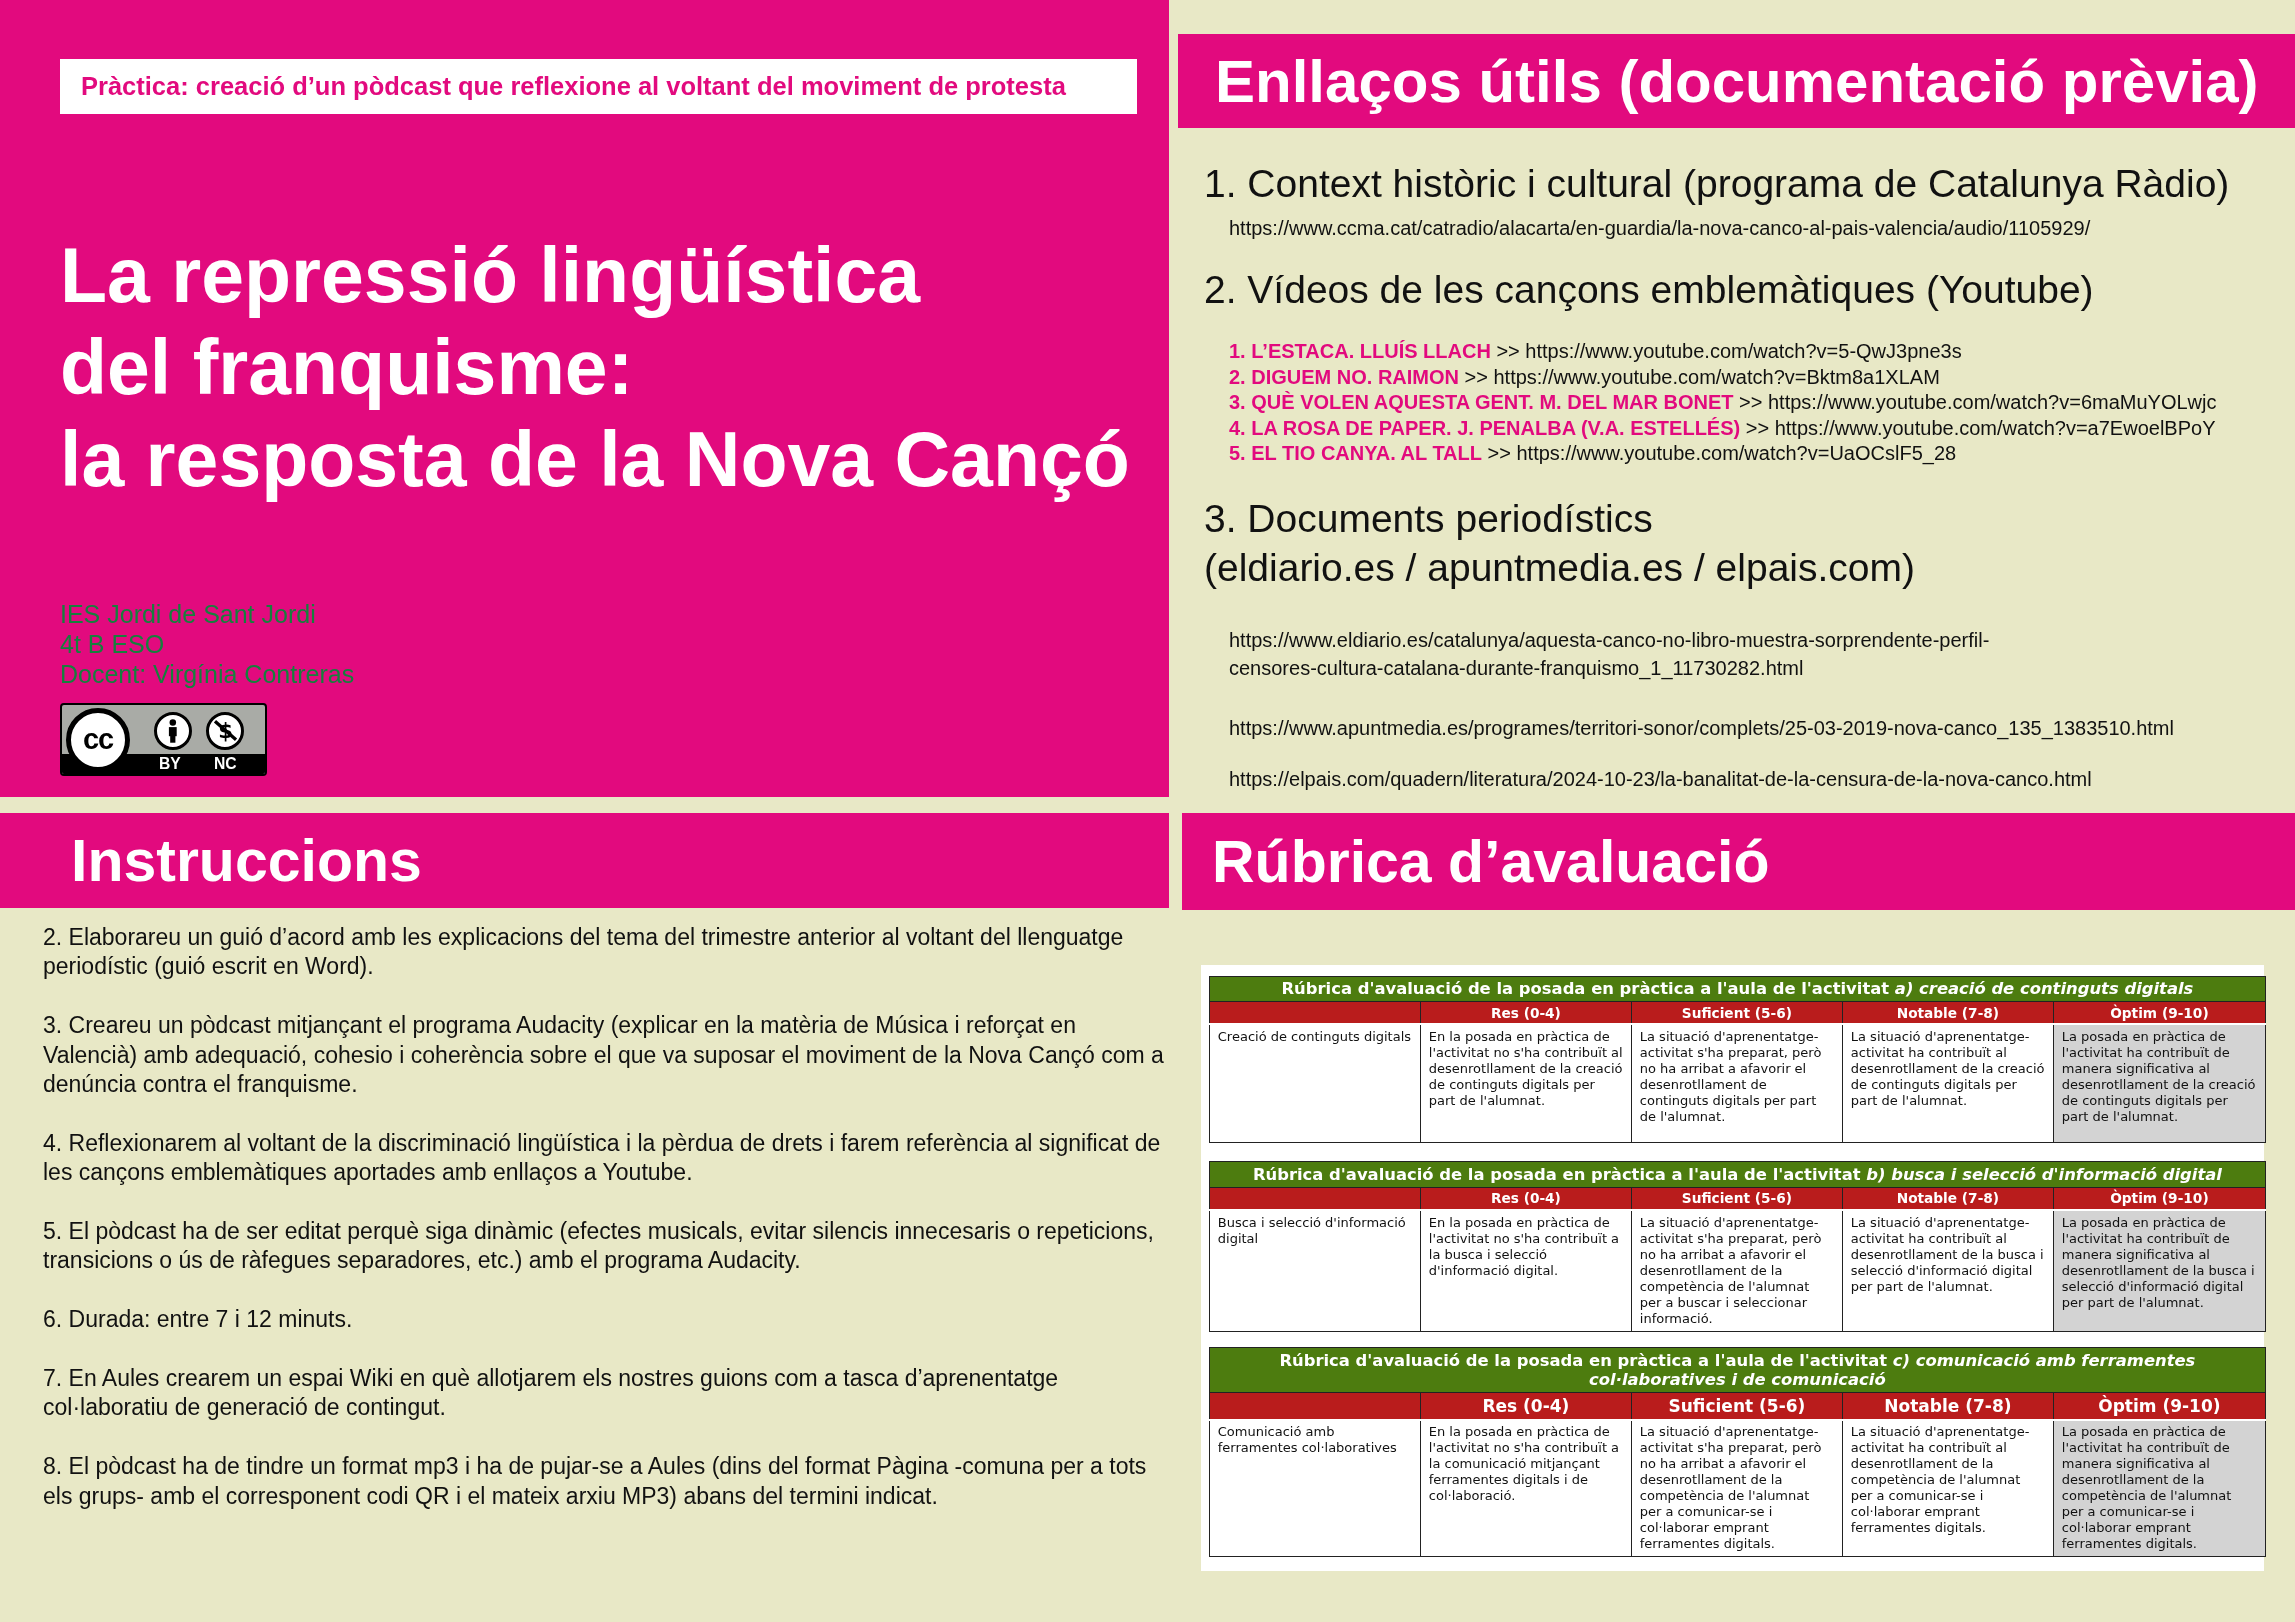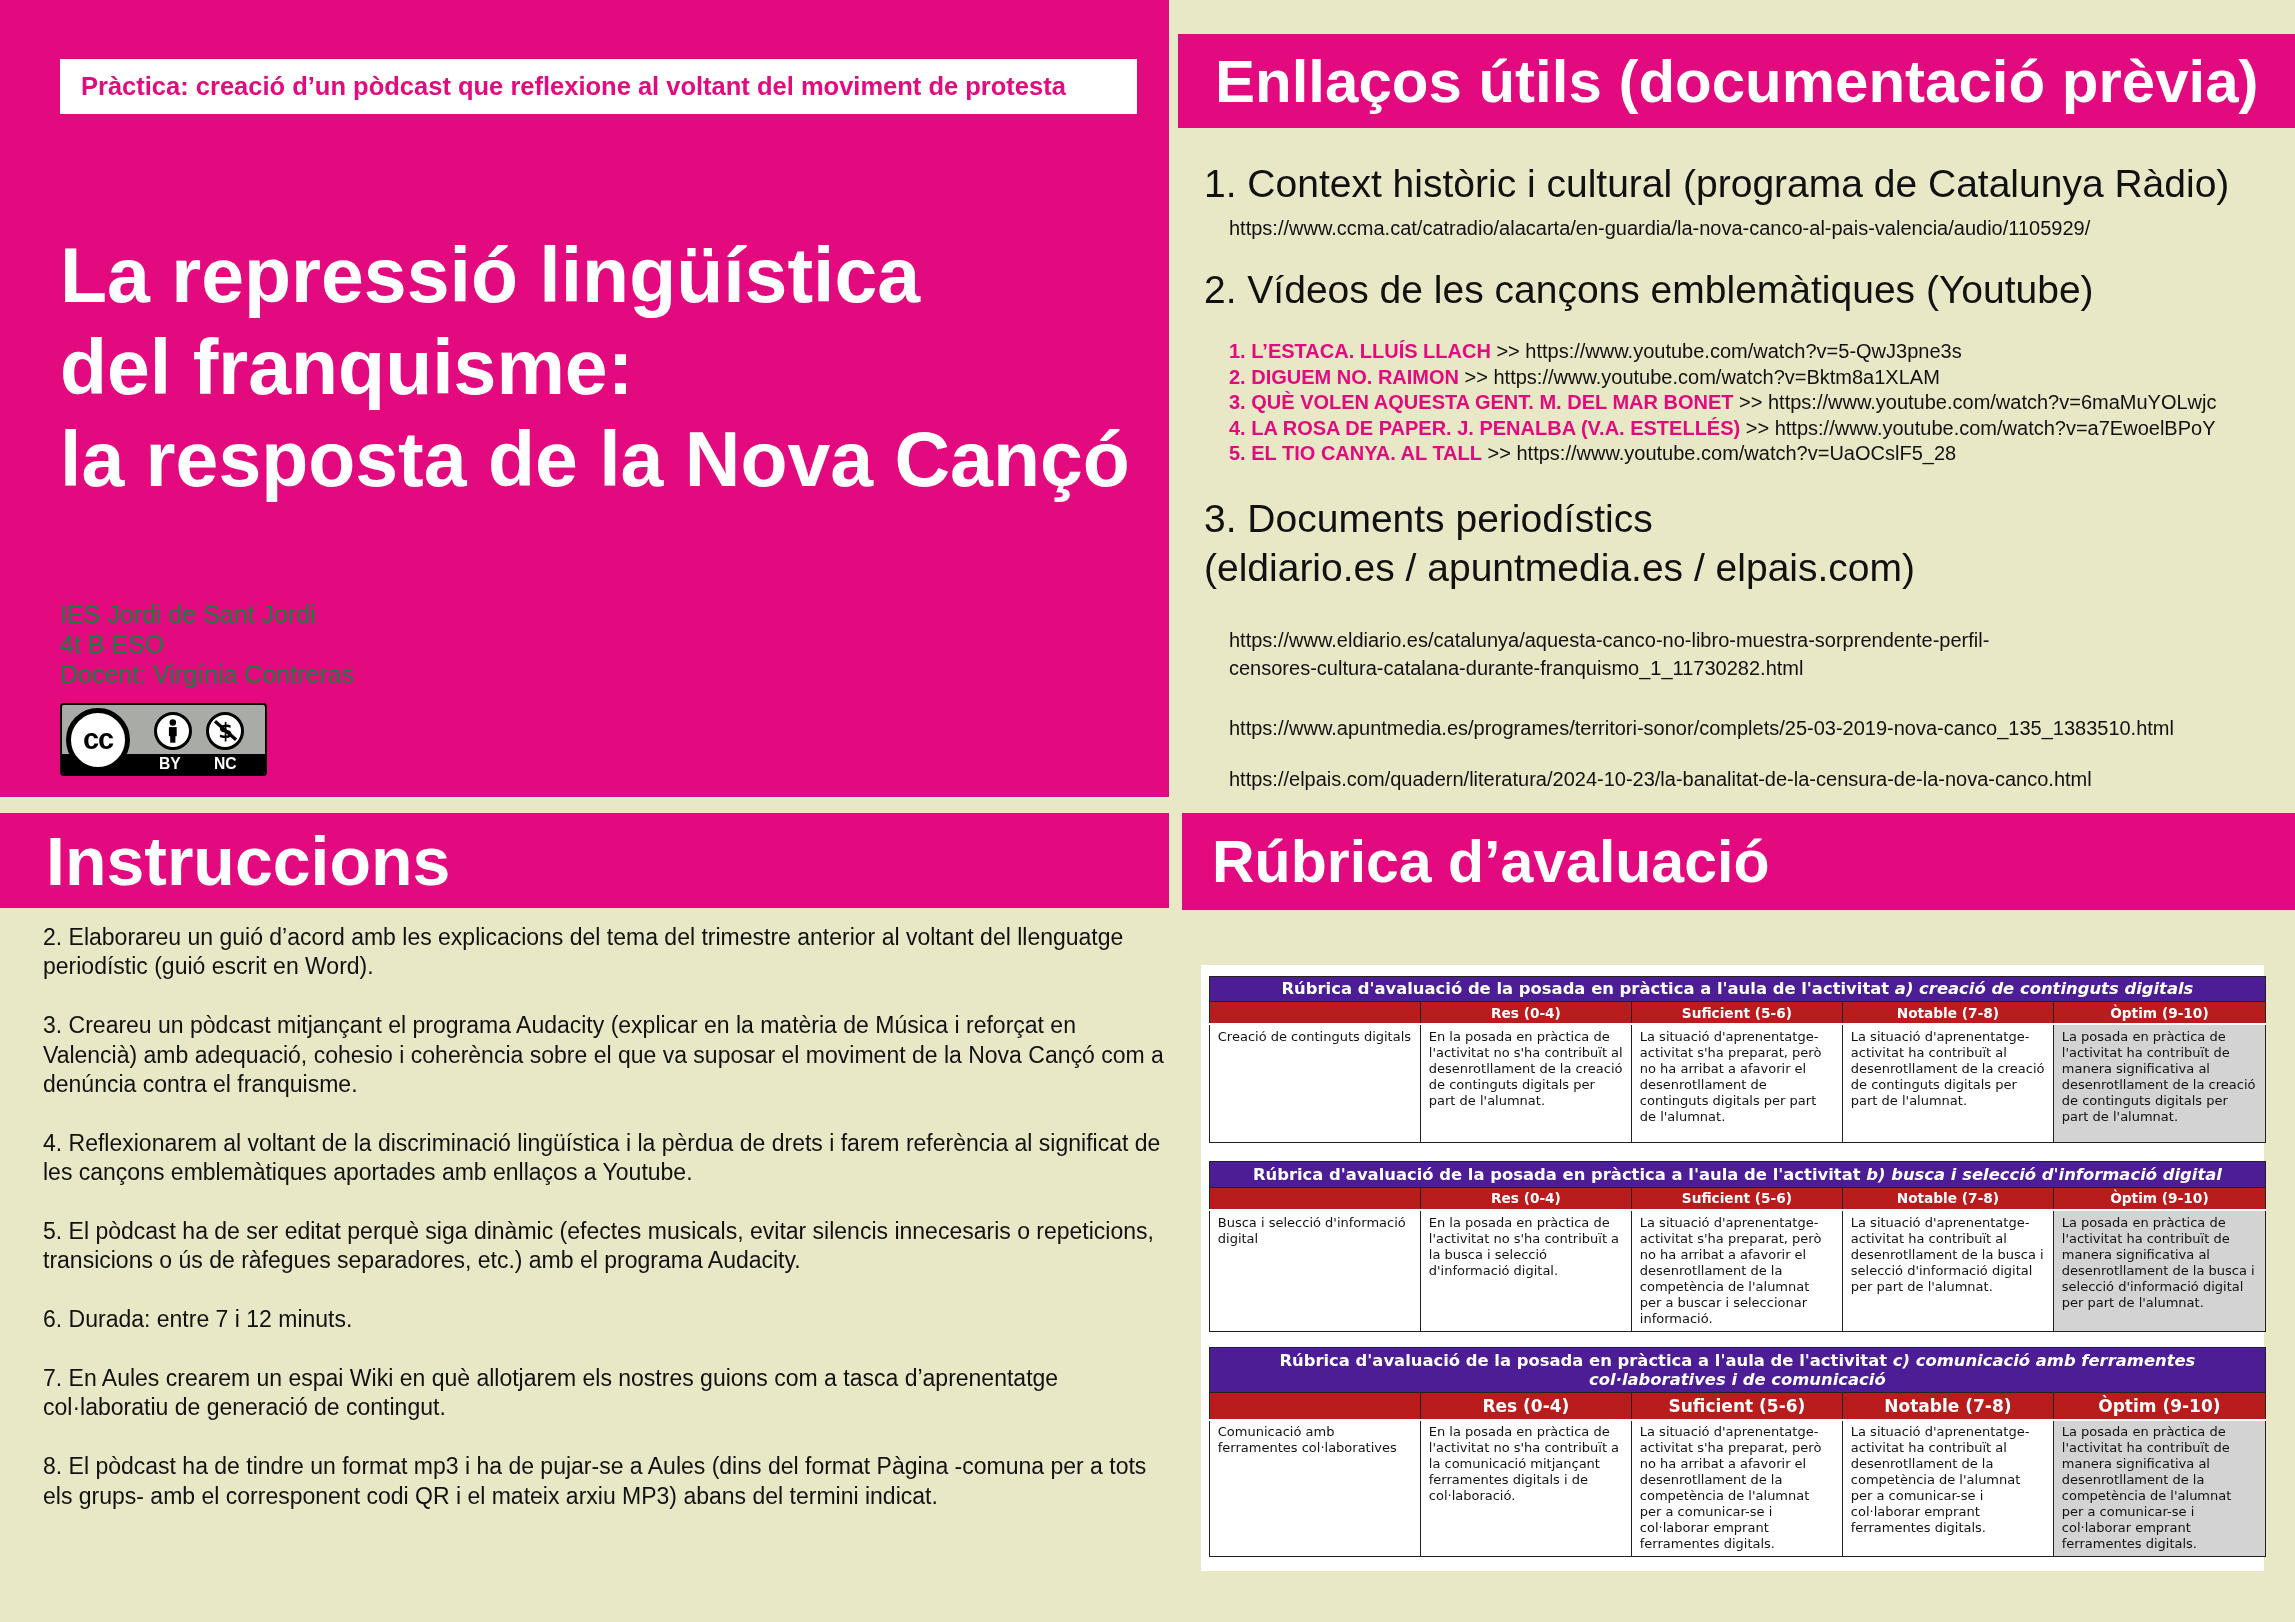--- a/index.html
+++ b/index.html
@@ -52,21 +52,21 @@
     #cc-badge .lbl {
       position: absolute; bottom: 1.3px; color: #fff; font-weight: bold; font-size: 15.7px;
     }
 
     
     .section-header {
       background: #e20a7e; color: #fff; font-weight: bold;
       display: flex; align-items: center;
     }
     #links-header { left: 1178px; top: 34px; width: 1118px; height: 94px; font-size: 60px; padding-left: 37px; white-space: nowrap; }
-    #instr-header { left: 0; top: 813px; width: 1169px; height: 95px; font-size: 68px; padding-left: 46px; text-align: right; }
+    #instr-header { left: 0; top: 813px; width: 1169px; height: 95px; font-size: 59px; padding-left: 71px; text-align: right; }
     #rubric-header { left: 1182px; top: 813px; width: 1114px; height: 97px; font-size: 59px; padding-left: 30px; }
 
     
     .link-heading { font-size: 39px; color: #111; white-space: nowrap; }
     .url { font-size: 20px; color: #111; white-space: nowrap; }
     #song-list { left: 1229px; top: 339px; font-size: 20px; line-height: 25.5px; white-space: nowrap; }
     #song-list .song-title { color: #e20a7e; font-weight: bold; }
 
     
     #instructions { left: 43px; top: 923px; width: 1126px; font-size: 23px; line-height: 29.4px; color: #111; }
@@ -74,21 +74,21 @@
 
     
     #rubric-sheet { left: 1201px; top: 965px; width: 1063px; height: 606px; background: #fff; }
     .rubric-table {
       position: absolute; left: 7.9px; width: 1057px;
       border-collapse: collapse; table-layout: fixed;
       font-family: "DejaVu Sans", sans-serif;
     }
     .rubric-table th, .rubric-table td { border: 1.3px solid #222; }
     .rubric-table .cap {
-      background: #4c1d95; color: #fff; font-weight: bold; font-size: 16.4px;
+      background: #4d7c0f; color: #fff; font-weight: bold; font-size: 16.4px;
       text-align: center; padding: 2.6px 3.9px; line-height: 19.6px;
     }
     .rubric-table .cap i { font-style: italic; }
     .rubric-table .hdr th {
       background: #b91c1c; color: #fff; font-weight: bold; font-size: 13.7px;
       text-align: center; padding: 2.6px; border-bottom: 2.6px solid #fff;
     }
     .rubric-table td {
       font-size: 13px; line-height: 16px; vertical-align: top; padding: 3.9px 7.9px;
       color: #111; background: #fff;

